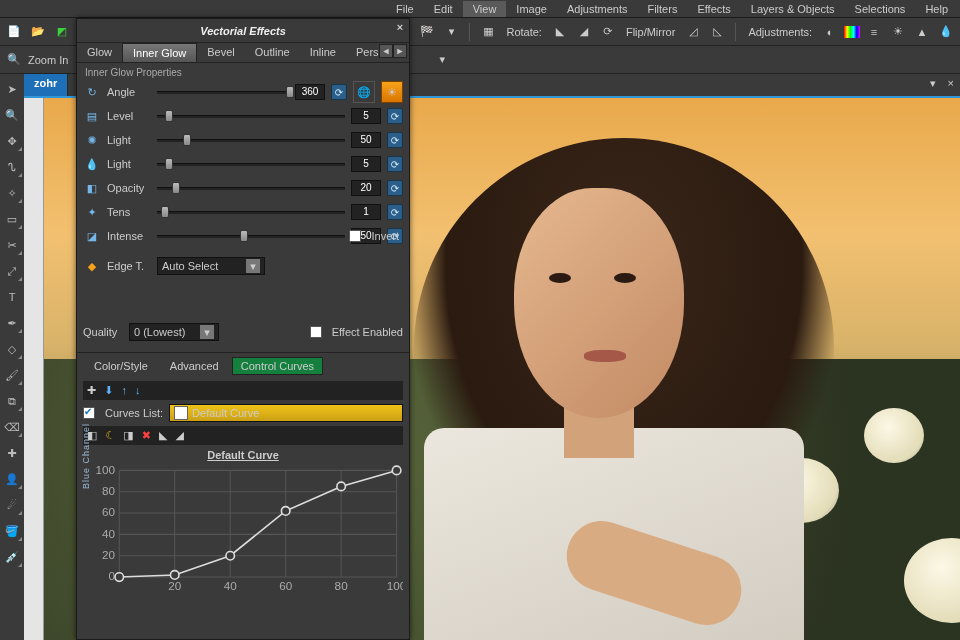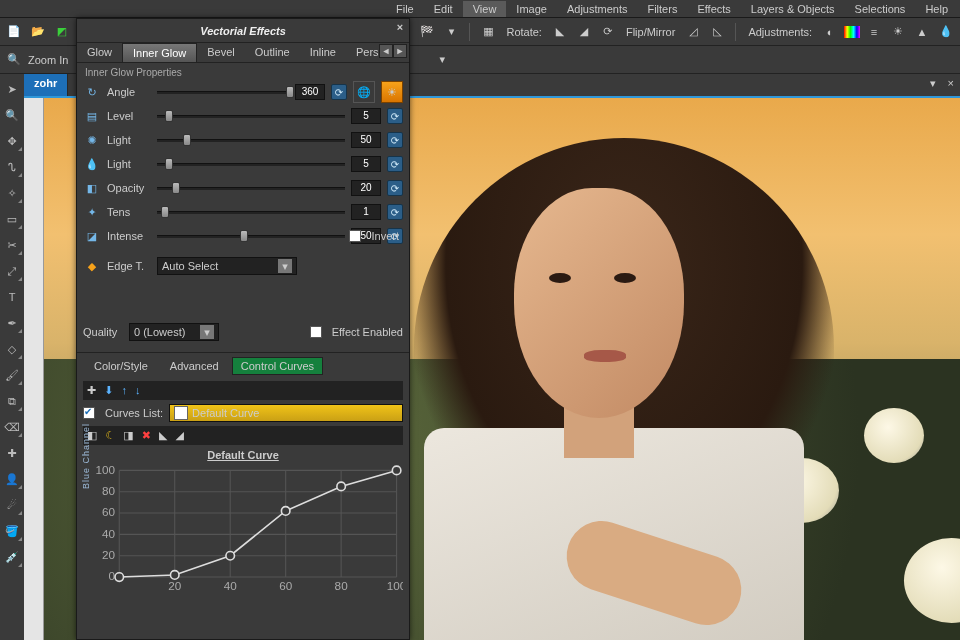--- a/index.html
+++ b/index.html
@@ -288,21 +288,21 @@
     </div>
 
   <div class="proprow" style="justify-content:flex-end;margin-top:-24px;padding-right:10px">
     <span class="chk"></span>
     <span>Invert</span>
   </div>
 
   <div class="proprow" style="margin-top:6px">
     <span class="picon" style="color:#f7a21a">◆</span>
     <span class="plabel">Edge T.</span>
-    <div class="selectbox" style="width:140px">
+    <div class="selectbox" style="width:108px">
       <span>Auto Select</span>
       <span class="arrow">▾</span>
     </div>
   </div>
 
   <div class="proprow" style="margin-top:42px">
     <span class="plabel" style="width:40px">Quality</span>
     <div class="selectbox">
       <span>0 (Lowest)</span>
       <span class="arrow">▾</span>

